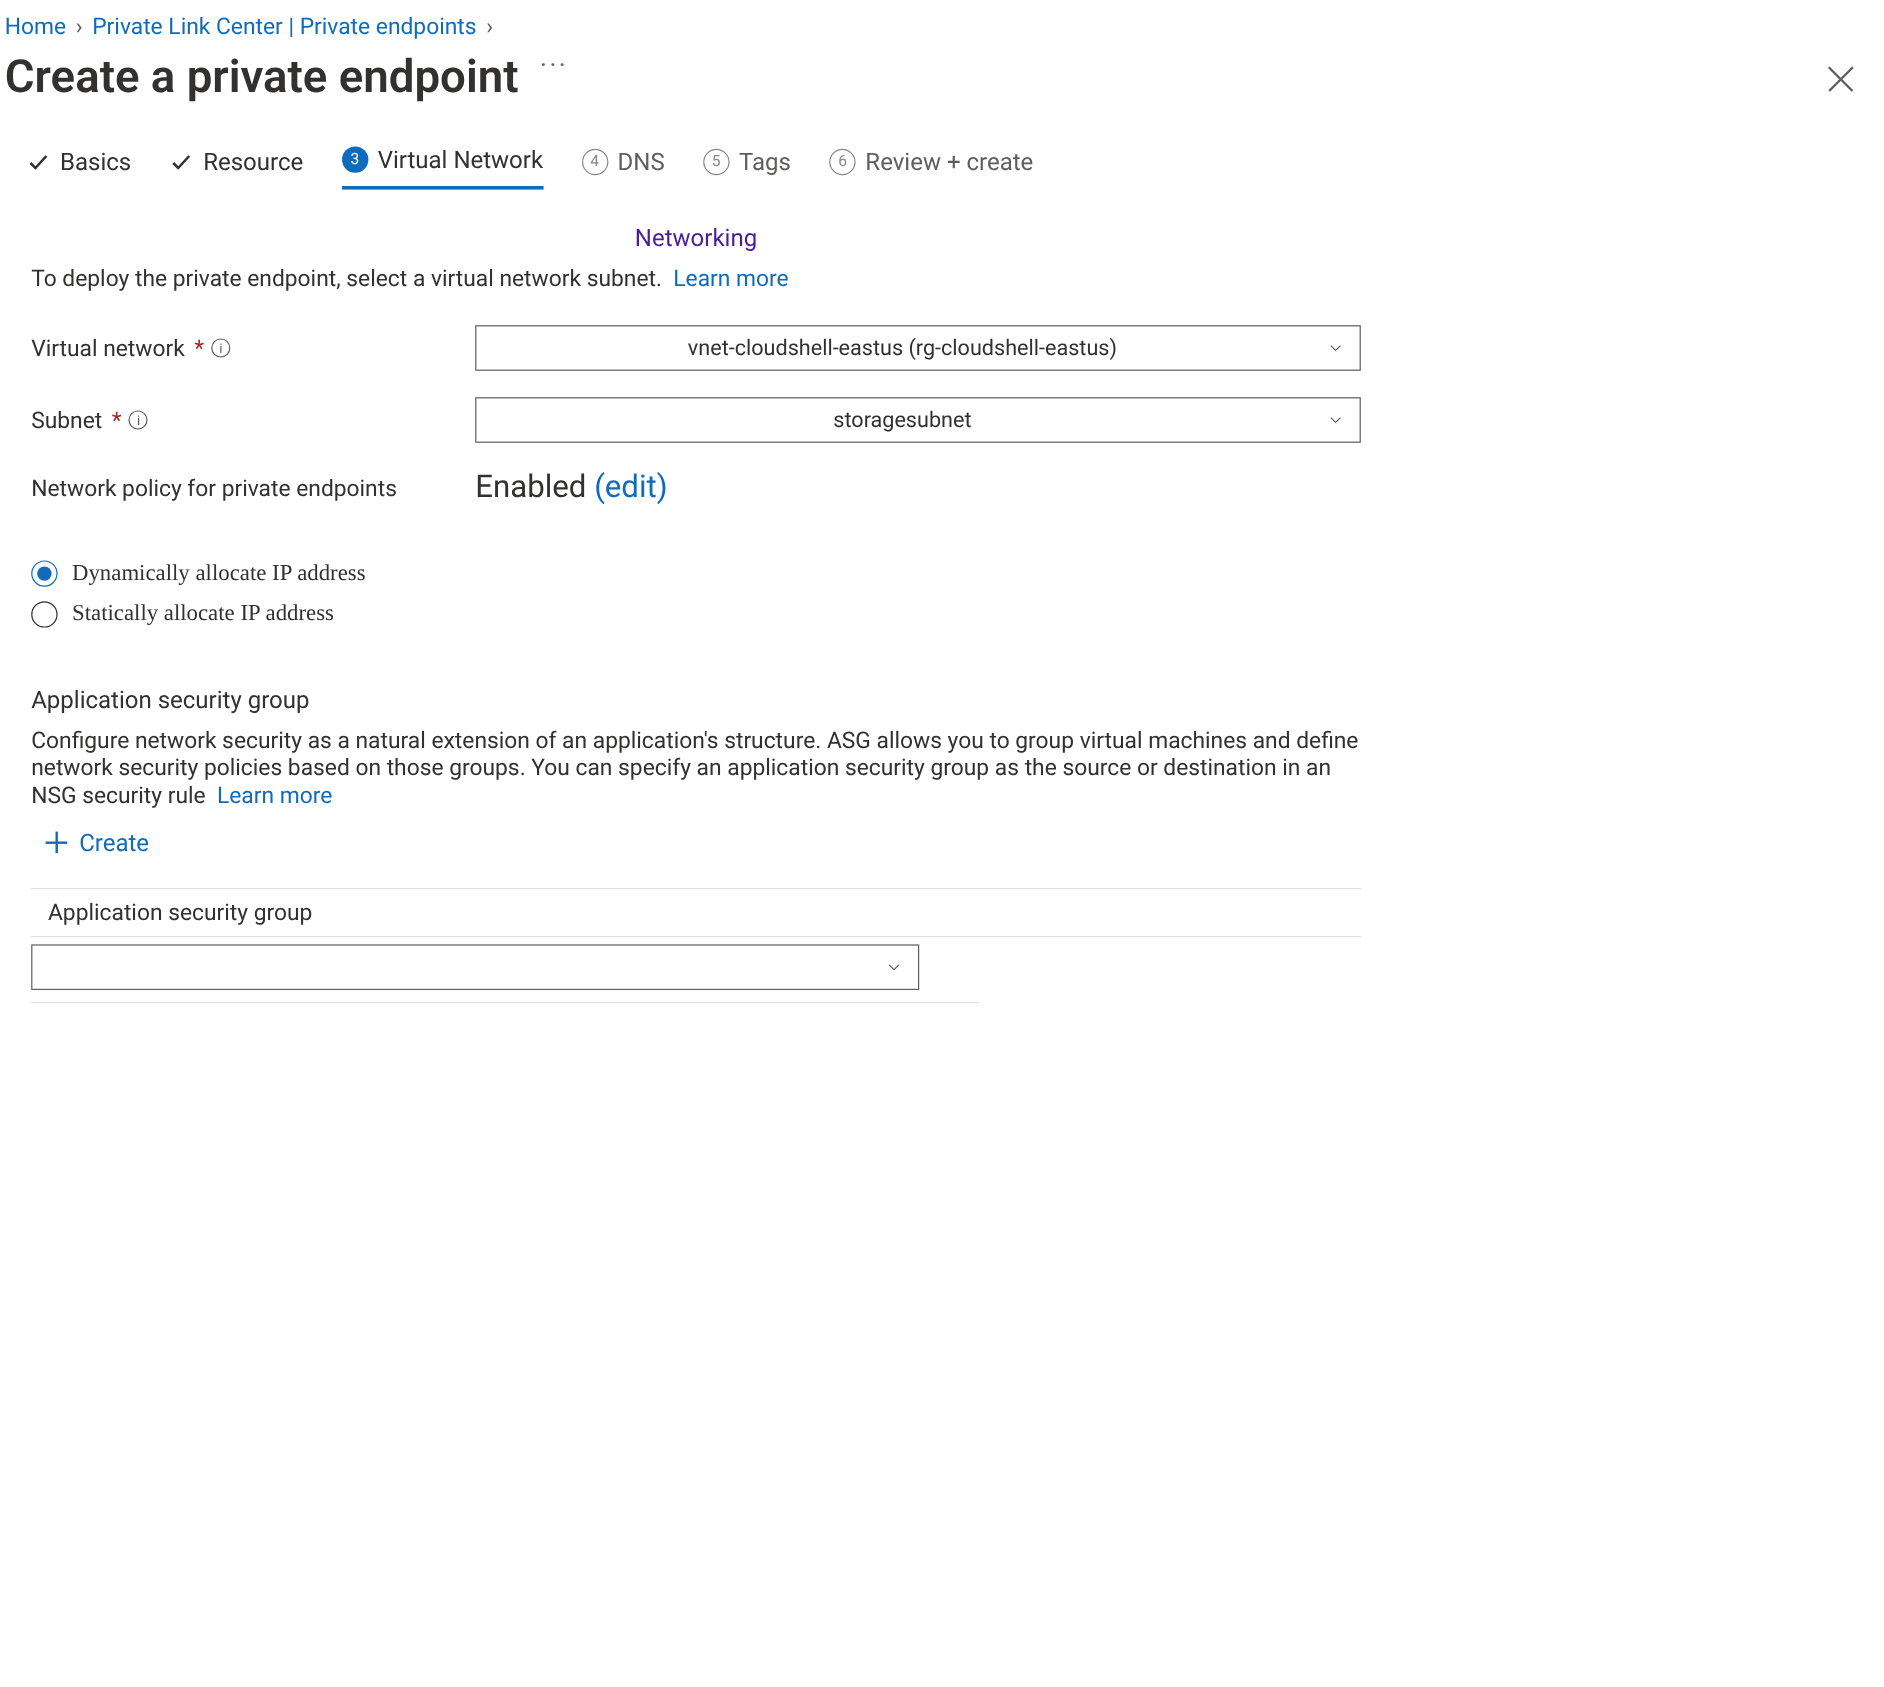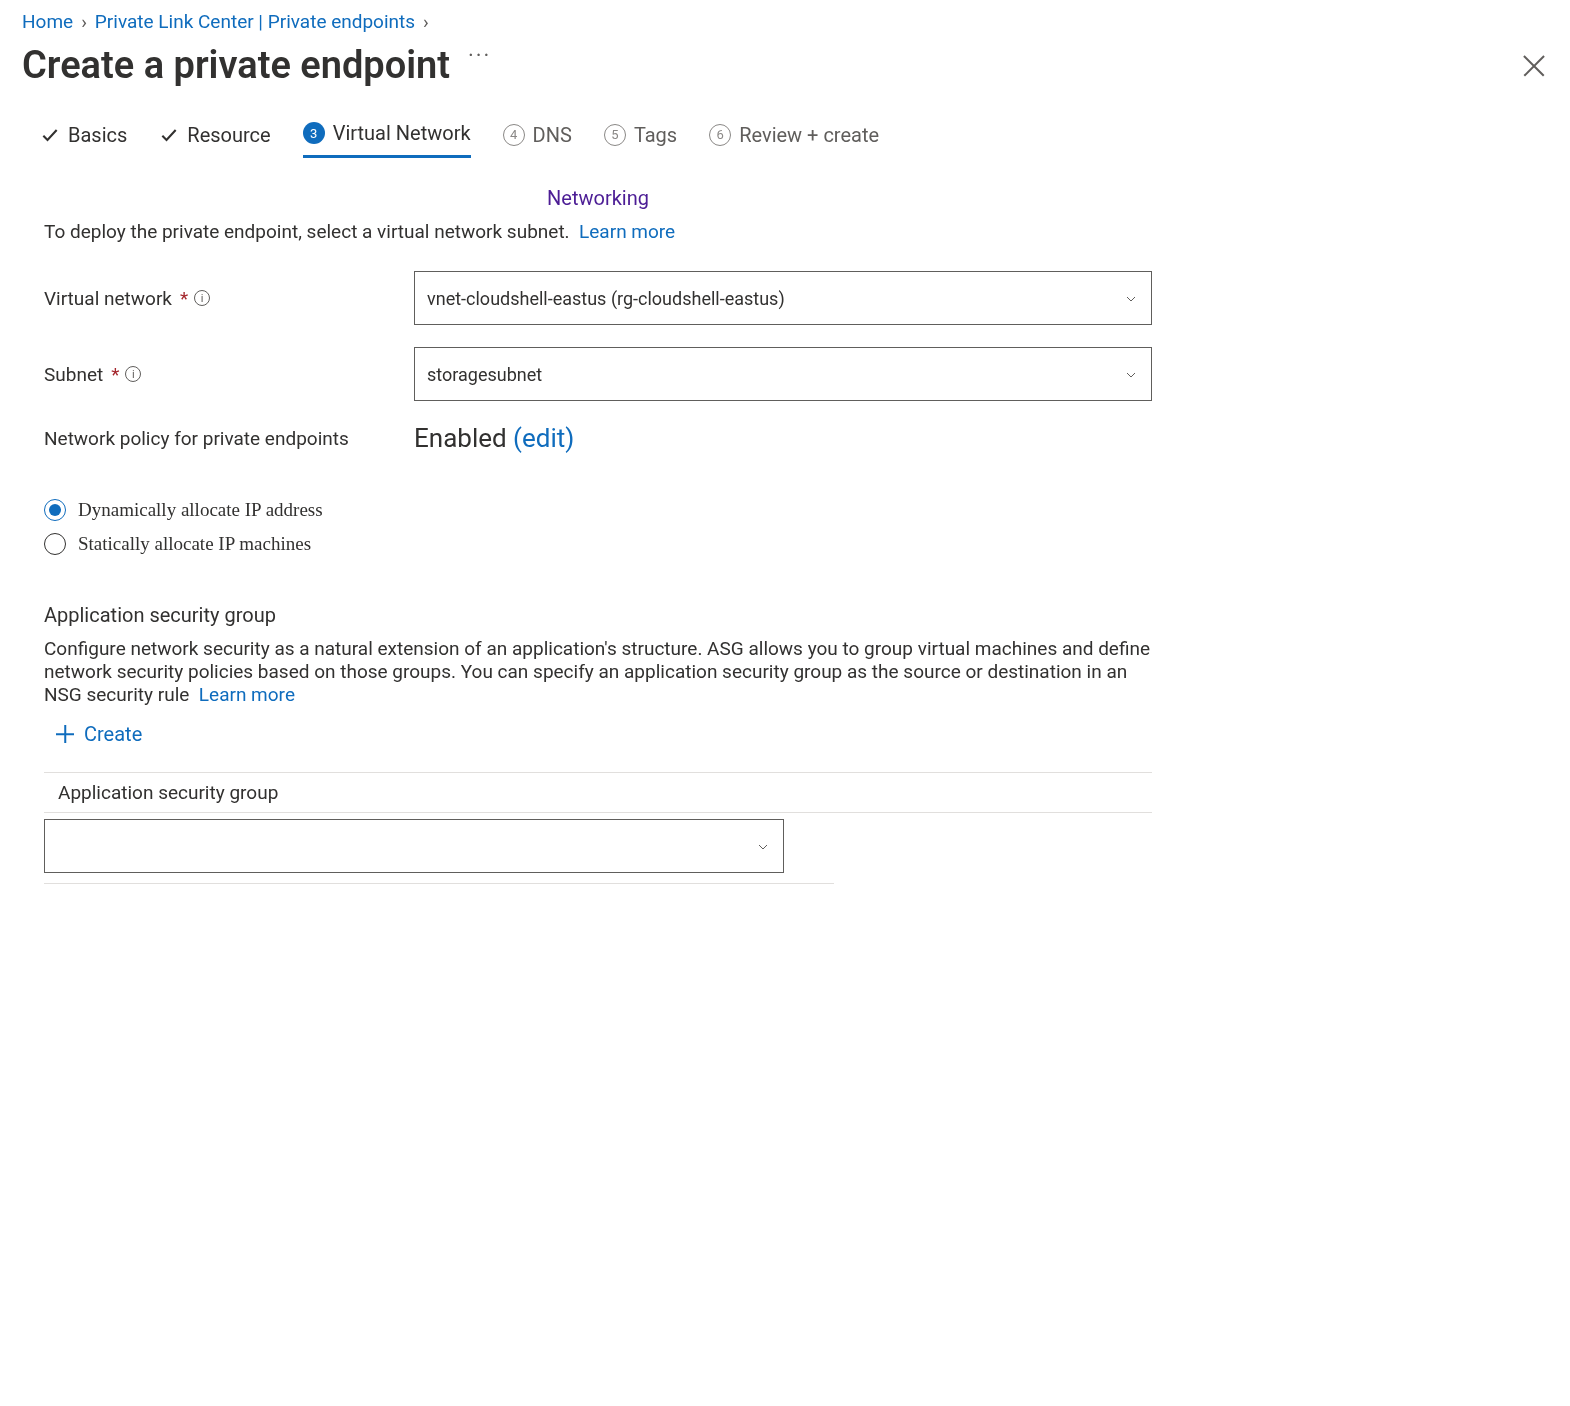--- a/index.html
+++ b/index.html
@@ -4,21 +4,21 @@
 <style>
   * { box-sizing: border-box; }
   html, body {
     margin: 0; padding: 0;
     font-family: "Segoe UI", -apple-system, BlinkMacSystemFont, Roboto, "Helvetica Neue", Arial, sans-serif;
     color: #323130;
     background: #fff;
     font-size: 19px;
     width: 1570px;
   }
-  .page { padding: 10px 22px 40px 22px; }
+  .page { padding: 10px 22px 40px 4px; }
 
   
   .breadcrumb { display:flex; align-items:center; gap:8px; font-size:19px; margin-bottom:10px; }
   .breadcrumb a { color:#0f6cbd; text-decoration:none; cursor:pointer; }
   .breadcrumb .sep { color:#605e5c; }
 
   
   .header-row { display:flex; align-items:center; justify-content:space-between; margin-bottom:34px; }
   .title-row { display:flex; gap:18px; }
   h1 { font-size:38px; font-weight:600; margin:0; }
@@ -47,21 +47,21 @@
   .section-title.strong { color:#4c1d95;text-align:center; }
   .desc { font-size:19px; margin:0 0 28px 0; }
   .link { color:#0f6cbd; text-decoration:none; cursor:pointer; }
 
   .form-row { display:flex; align-items:center; margin-bottom:22px; }
   .form-label-col { width:370px; display:flex; align-items:center; gap:6px; font-size:19px;}
   .req { color:#a4262c; margin-left:2px; }
   .info-icon { width:16px; height:16px; border:1.2px solid #605e5c; border-radius:50%; display:inline-flex; align-items:center; justify-content:center; font-size:11px; color:#605e5c; cursor:default; }
   .form-control-col { flex:1; }
 
-  .select { width:100%; height:54px; border:1px solid #605e5c; padding:0 38px 0 12px; font-size:18px; background:#fff; position:relative; display:flex; align-items:center; cursor:pointer; }
+  .select { width:100%; height:38px; border:1px solid #605e5c; padding:0 38px 0 12px; font-size:18px; background:#fff; position:relative; display:flex; align-items:center; cursor:pointer;justify-content:center; }
   .select .chev { position:absolute; right:12px; top:50%; transform:translateY(-50%); width:16px; height:16px; pointer-events:none; }
   .select .chev svg { width:16px; height:16px; stroke:#605e5c; stroke-width:1.5; fill:none; }
 
   .readonly-val { font-size:26px; }
 
   
   .radio-group { margin-top:8px;font-family:Liberation Serif, serif; }
   .radio-row { display:flex; align-items:center; gap:12px; margin-bottom:12px; cursor:pointer; font-size:19px;}
   .radio { width:22px; height:22px; border:1.5px solid #323130; border-radius:50%; display:inline-flex; align-items:center; justify-content:center; }
   .radio.selected { border-color:#0f6cbd; }
@@ -186,21 +186,21 @@
     </div>
 
     
     <div class="radio-group">
       <div class="radio-row">
         <span class="radio selected"></span>
         <span>Dynamically allocate IP address</span>
       </div>
       <div class="radio-row">
         <span class="radio"></span>
-        <span>Statically allocate IP machines</span>
+        <span>Statically allocate IP address</span>
       </div>
     </div>
 
     <div style="height:36px"></div>
 
     
     <p class="section-title">Application security group</p>
     <p class="desc" style="margin-bottom:4px">
       <span>Configure network security as a natural extension of an application's structure. ASG allows you to group virtual machines and define network security policies based on those groups. You can specify an application security group as the source or destination in an NSG security rule</span>&nbsp;
       <a class="link">Learn more</a>

